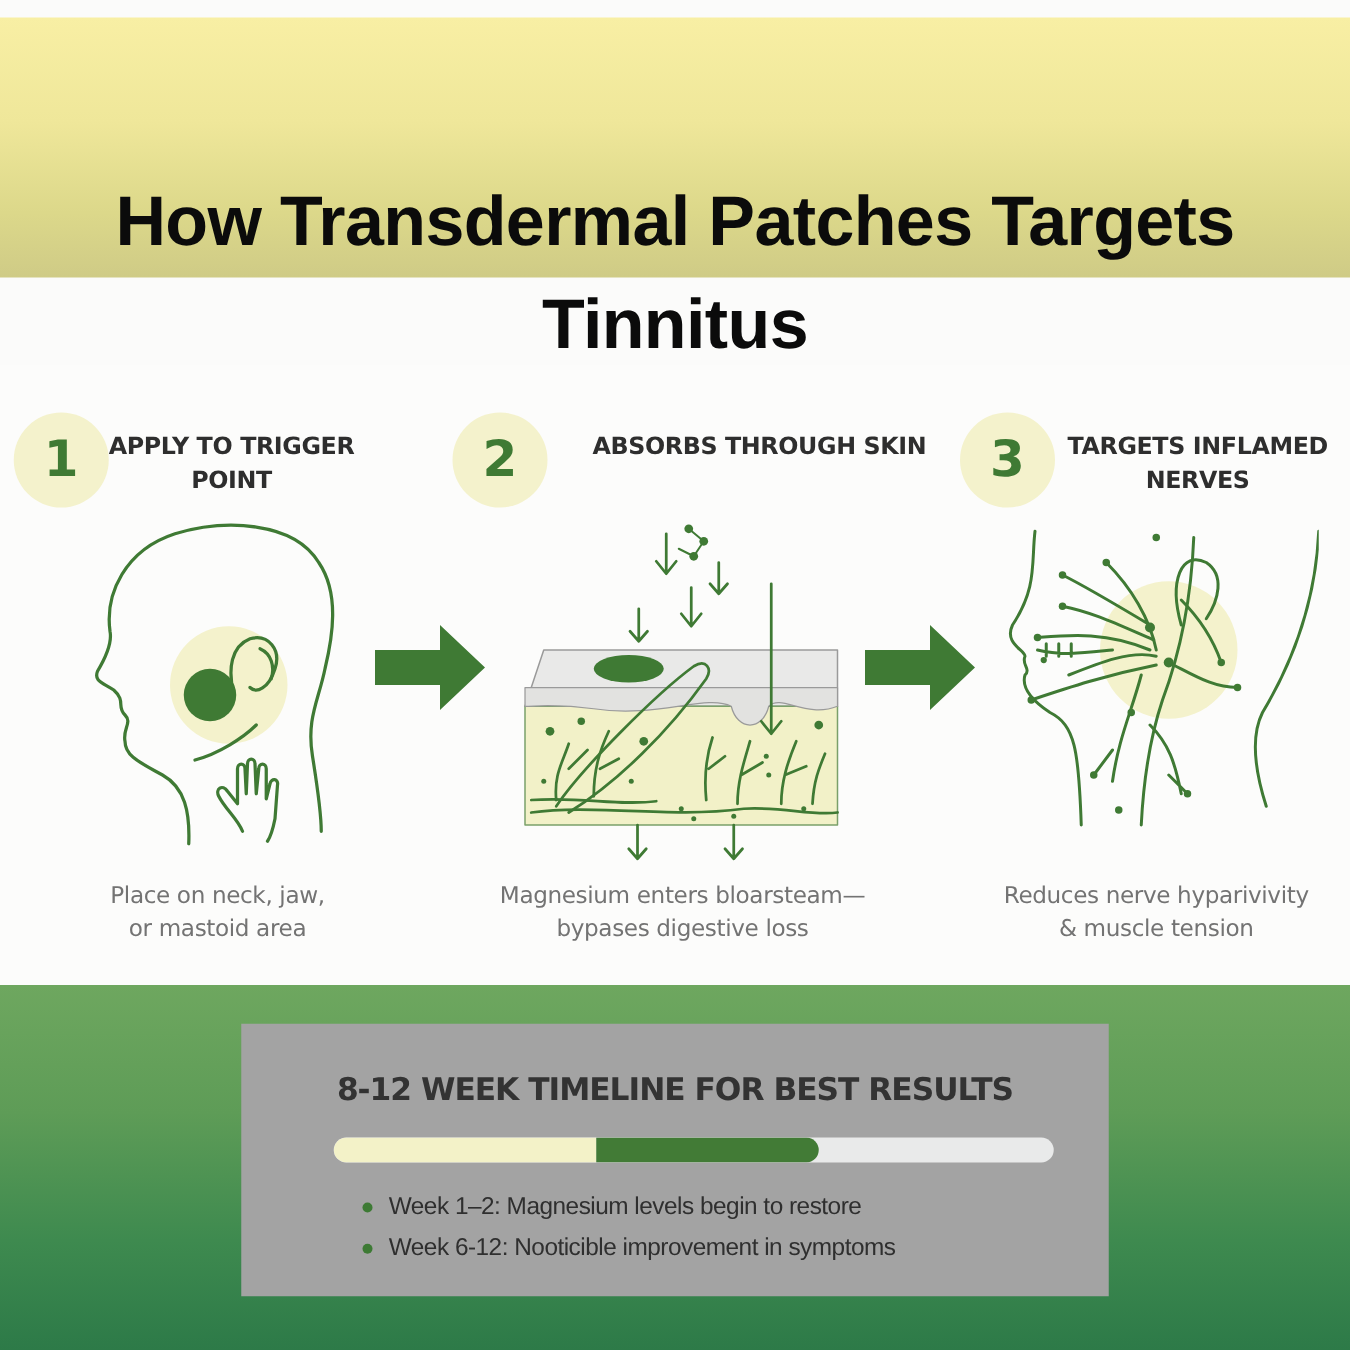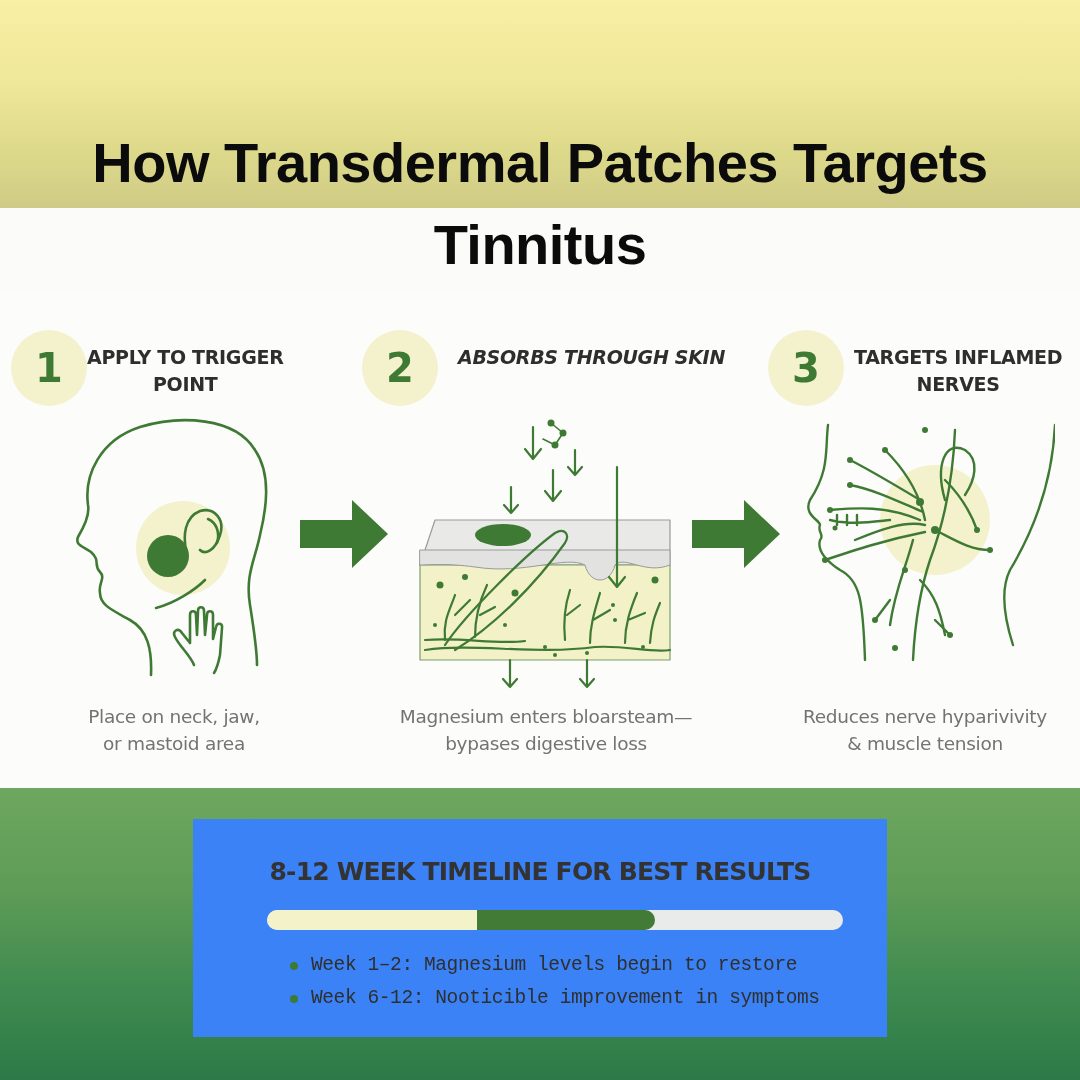--- a/index.html
+++ b/index.html
@@ -1,38 +1,38 @@
 <!DOCTYPE html>
 <html><head>
 <meta charset="utf-8">
 <style>
   * { margin:0; padding:0; box-sizing:border-box; }
   html, body { width:1080px; height:1080px; overflow:hidden; }
   body { position:relative; font-family:"Liberation Sans", sans-serif; background:#fbfbfa; }
-  .header { position:absolute; left:0; top:0; width:1080px; height:208px;
+  .header { position:absolute; left:0; top:14px; width:1080px; height:208px;
     background: linear-gradient(180deg, #f8efa4 0%, #efe79a 40%, #dcd88a 75%, #cfcb86 100%); }
   .header-title { position:absolute; left:0; top:122px; width:1080px; text-align:center;
     font-family:"Liberation Sans", sans-serif; font-weight:700; font-size:56px; line-height:82px; color:#0b0b0b; letter-spacing:-0.5px; }
   .middle { position:absolute; left:0; top:292px; width:1080px; height:496px; background:#fcfcfb; }
   .step-head { position:absolute; display:flex; align-items:flex-start; }
   .num-circle { width:76px; height:76px; border-radius:50%; background:#f4f2cc; display:flex; align-items:center; justify-content:center;
     font-family:"DejaVu Sans", sans-serif; font-weight:700; font-size:40px; color:#3f7a34; flex-shrink:0; }
   .step-title { font-family:"DejaVu Sans", sans-serif; font-weight:700; font-size:19px; color:#2e2e2e; line-height:27px; text-align:center; margin-left:16px; margin-top:14px; letter-spacing:-0.3px; }
   .step-desc { position:absolute; width:300px; text-align:center; font-family:"DejaVu Sans", sans-serif; font-size:18.5px; line-height:27px; color:#737373; letter-spacing:-0.3px; }
   .illus { position:absolute; }
   .arrow { position:absolute; }
   .footer { position:absolute; left:0; top:788px; width:1080px; height:292px;
     background: linear-gradient(180deg, #6ea75f 0%, #5e9c57 35%, #3e8a4f 70%, #2d7a48 100%); }
-  .timeline-card { position:absolute; left:193px; top:819px; width:694px; height:218px; background:#3b82f6; }
+  .timeline-card { position:absolute; left:193px; top:819px; width:694px; height:218px; background:#a3a3a3; }
   .timeline-title { position:absolute; left:0; top:38px; width:694px; text-align:center; font-family:"DejaVu Sans", sans-serif; font-weight:700; font-size:25px; color:#333; letter-spacing:-0.8px; }
   .progress { position:absolute; left:74px; top:91px; width:576px; height:20px; border-radius:10px; background:#e9eaea; overflow:hidden; display:flex; }
   .prog-seg1 { width:210px; height:20px; background:#f3f2c8; border-radius:10px 0 0 10px; }
   .prog-seg2 { width:178px; height:20px; background:#427b36; border-radius:0 10px 10px 0; }
   .bullets { position:absolute; left:97px; top:130px; list-style:none; }
-  .bullets li { display:flex; align-items:center; font-family:Liberation Mono, monospace; font-size:19.5px; color:#2f2f2f; line-height:33px; letter-spacing:-0.4px; }
+  .bullets li { display:flex; align-items:center; font-family:Liberation Sans, sans-serif; font-size:19.5px; color:#2f2f2f; line-height:33px; letter-spacing:-0.4px; }
   .bullet-dot { width:8px; height:8px; border-radius:50%; background:#3d7a34; margin-right:13px; flex-shrink:0; }
 </style>
 </head>
 <body>
 
 <div class="header">
   <div class="header-title">
     <div>How Transdermal Patches Targets</div>
     <div>Tinnitus</div>
   </div>
@@ -43,21 +43,21 @@
 <div class="step-head" style="left:11px; top:330px;">
   <div class="num-circle">1</div>
   <div class="step-title" style="margin-left:0;">
     <div>APPLY TO TRIGGER</div>
     <div>POINT</div>
   </div>
 </div>
 
 <div class="step-head" style="left:362px; top:330px;">
   <div class="num-circle">2</div>
-  <div class="step-title" style="margin-left:20px;font-style:italic;">
+  <div class="step-title" style="margin-left:36px;">
     <div>ABSORBS THROUGH SKIN</div>
   </div>
 </div>
 
 <div class="step-head" style="left:768px; top:330px;">
   <div class="num-circle">3</div>
   <div class="step-title" style="margin-left:10px;text-align:center;">
     <div>TARGETS INFLAMED</div>
     <div>NERVES</div>
   </div>

